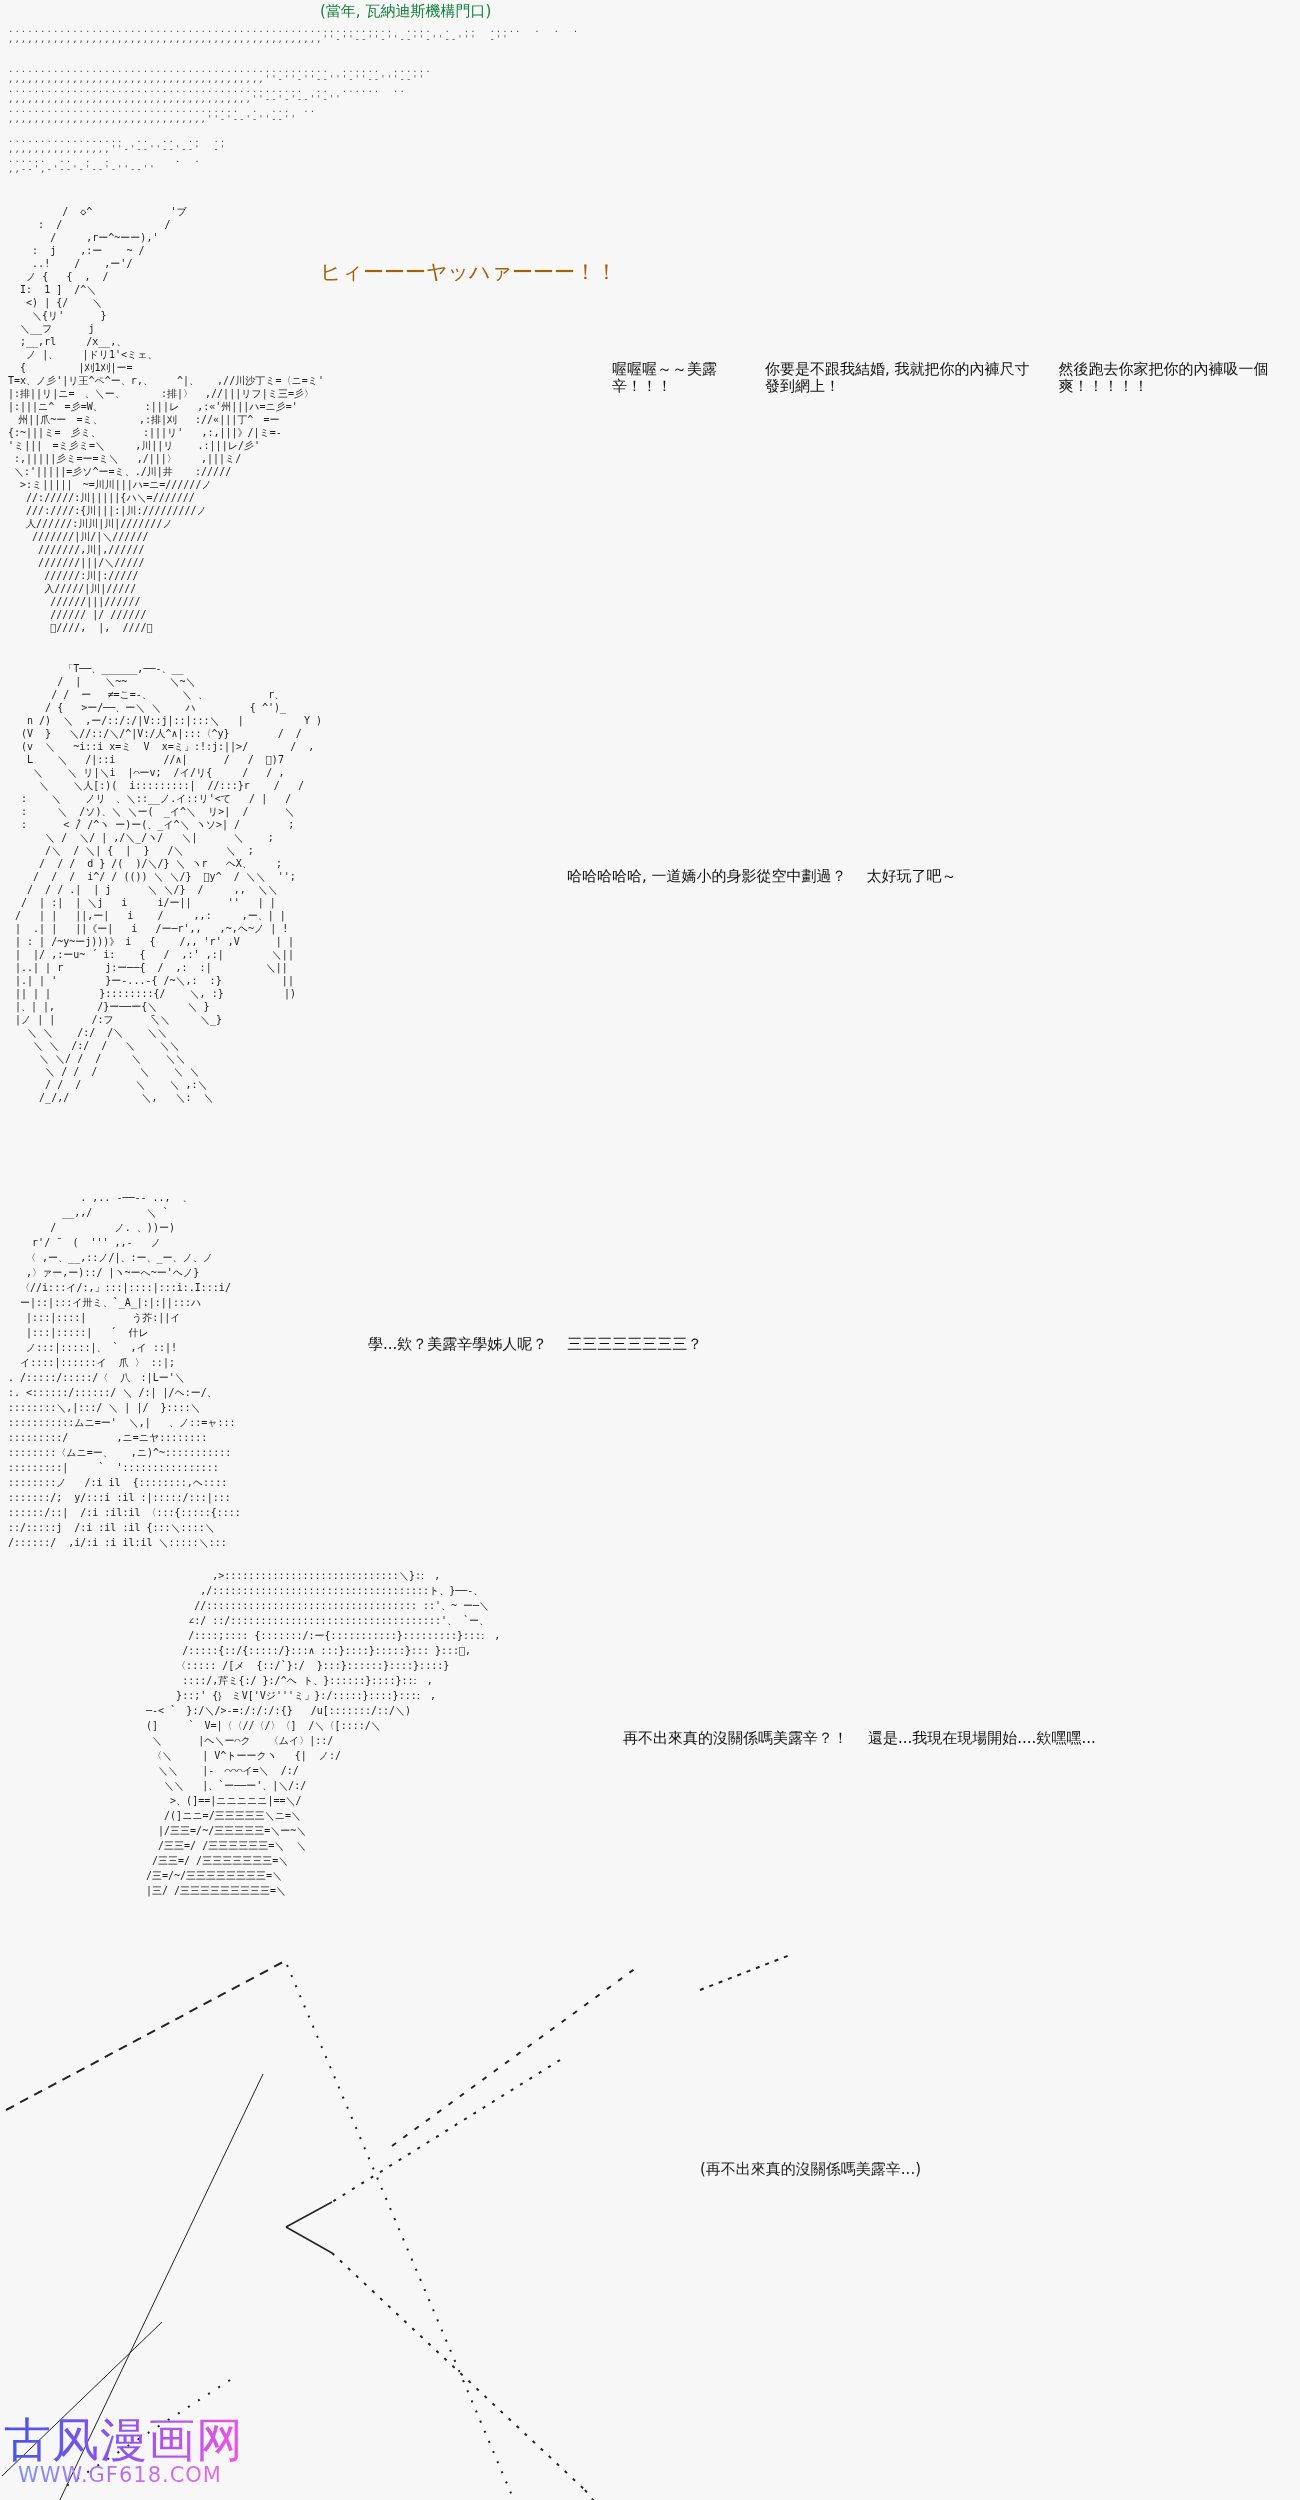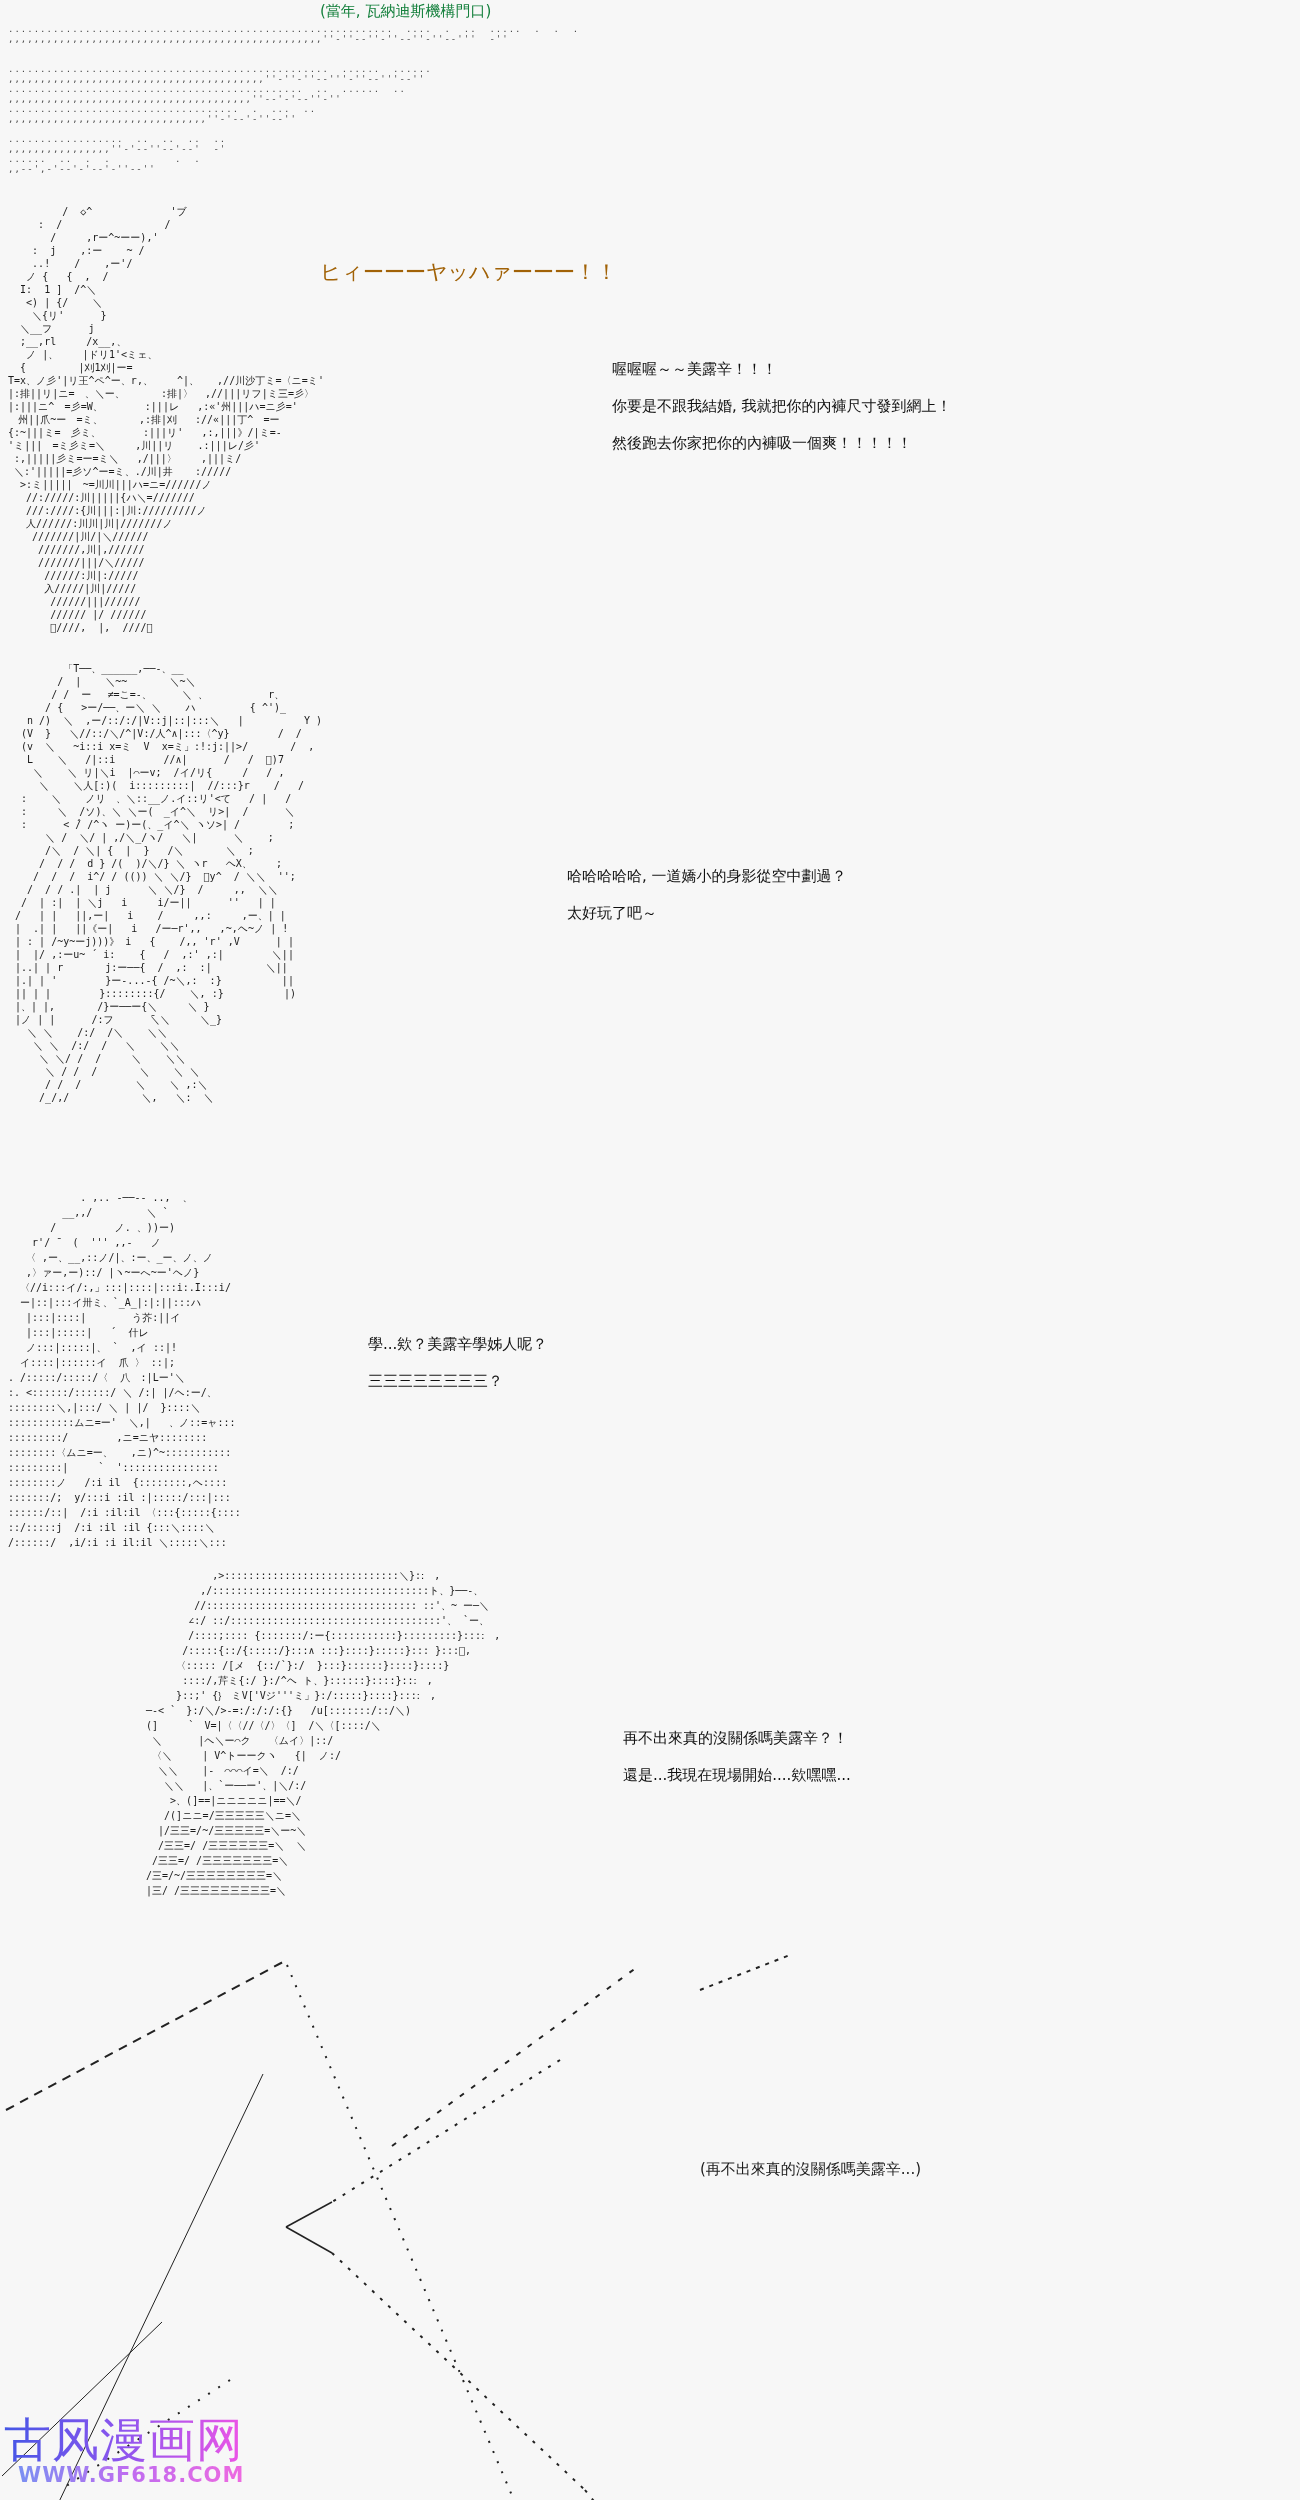--- a/index.html
+++ b/index.html
@@ -6,35 +6,35 @@
   html,body{width:1300px;height:2500px}
   body{position:relative;background:#f7f7f7;color:#151515;overflow:hidden;
        font-family:"DejaVu Sans",sans-serif}
   .abs{position:absolute}
   pre.aa{font-family:"DejaVu Sans Mono",monospace;font-size:10px;line-height:13px;
          color:#1b1b1b;white-space:pre}
   #texture{left:8px;top:24px;font-size:9px;line-height:10px;color:#4a4a4a;letter-spacing:1px}
   #scene-title{left:320px;top:2px;font-size:15px;color:#15803d}
   #fig1{left:2px;top:205px}
   #shout1{left:320px;top:258px;font-size:21px;color:#a16207}
-  .dialogue{display:flex;flex-direction:column;gap:20px;font-size:15px;line-height:17px;color:#111}
+  .dialogue{display:flex;flex-direction:row;gap:20px;font-size:15px;line-height:17px;color:#111}
   #d1{left:612px;top:361px}
   #fig2{left:9px;top:662px}
   #d2{left:567px;top:868px}
   #fig3{left:2px;top:1190px;line-height:15px}
   #d3{left:368px;top:1336px}
   #fig4{left:140px;top:1568px;line-height:15px}
   #d4{left:623px;top:1730px}
   #bottom-art{left:0;top:1950px}
   #caption{left:700px;top:2160px;font-size:15px;color:#1b1b1b}
   #watermark{left:4px;top:2414px;line-height:1.1}
   .wm-name{font-size:47px;font-weight:normal;letter-spacing:1px;
            background:linear-gradient(90deg,#4456e6,#8f55ee,#ee55e6);
            -webkit-background-clip:text;background-clip:text;color:transparent}
-  .wm-url{font-size:21px;font-weight:bold;letter-spacing:1px;margin-left:14px;margin-top:-2px;
+  .wm-url{font-size:21px;font-weight:normal;letter-spacing:1px;margin-left:14px;margin-top:-2px;
           background:linear-gradient(90deg,#7a8ff2,#c06cf0,#ee6ae0);
           -webkit-background-clip:text;background-clip:text;color:transparent}
 </style>
 </head>
 <body>
 
 <div class="abs" id="scene-title">(當年, 瓦納迪斯機構門口)</div>
 
 <pre class="abs aa" id="texture">............................................................  ....  .  ..  .....  .  .  .
 ,,,,,,,,,,,,,,,,,,,,,,,,,,,,,,,,,,,,,,,,,,,,,,,,,''-''--''-''--''-''--'''  -''

